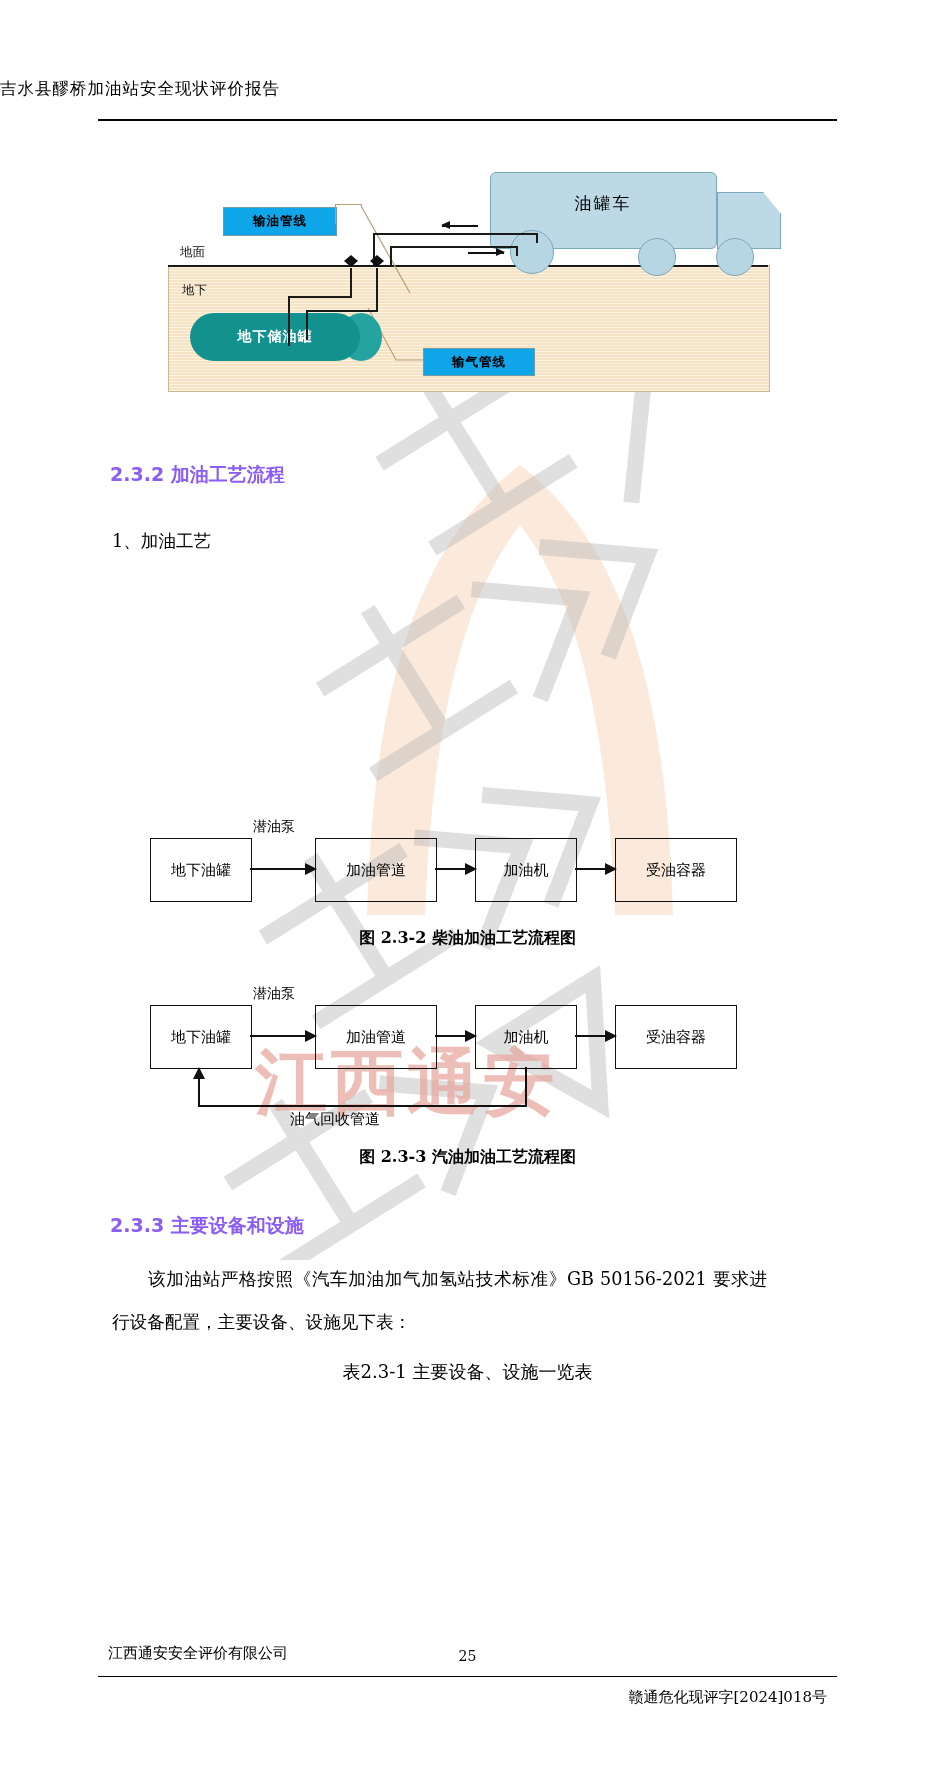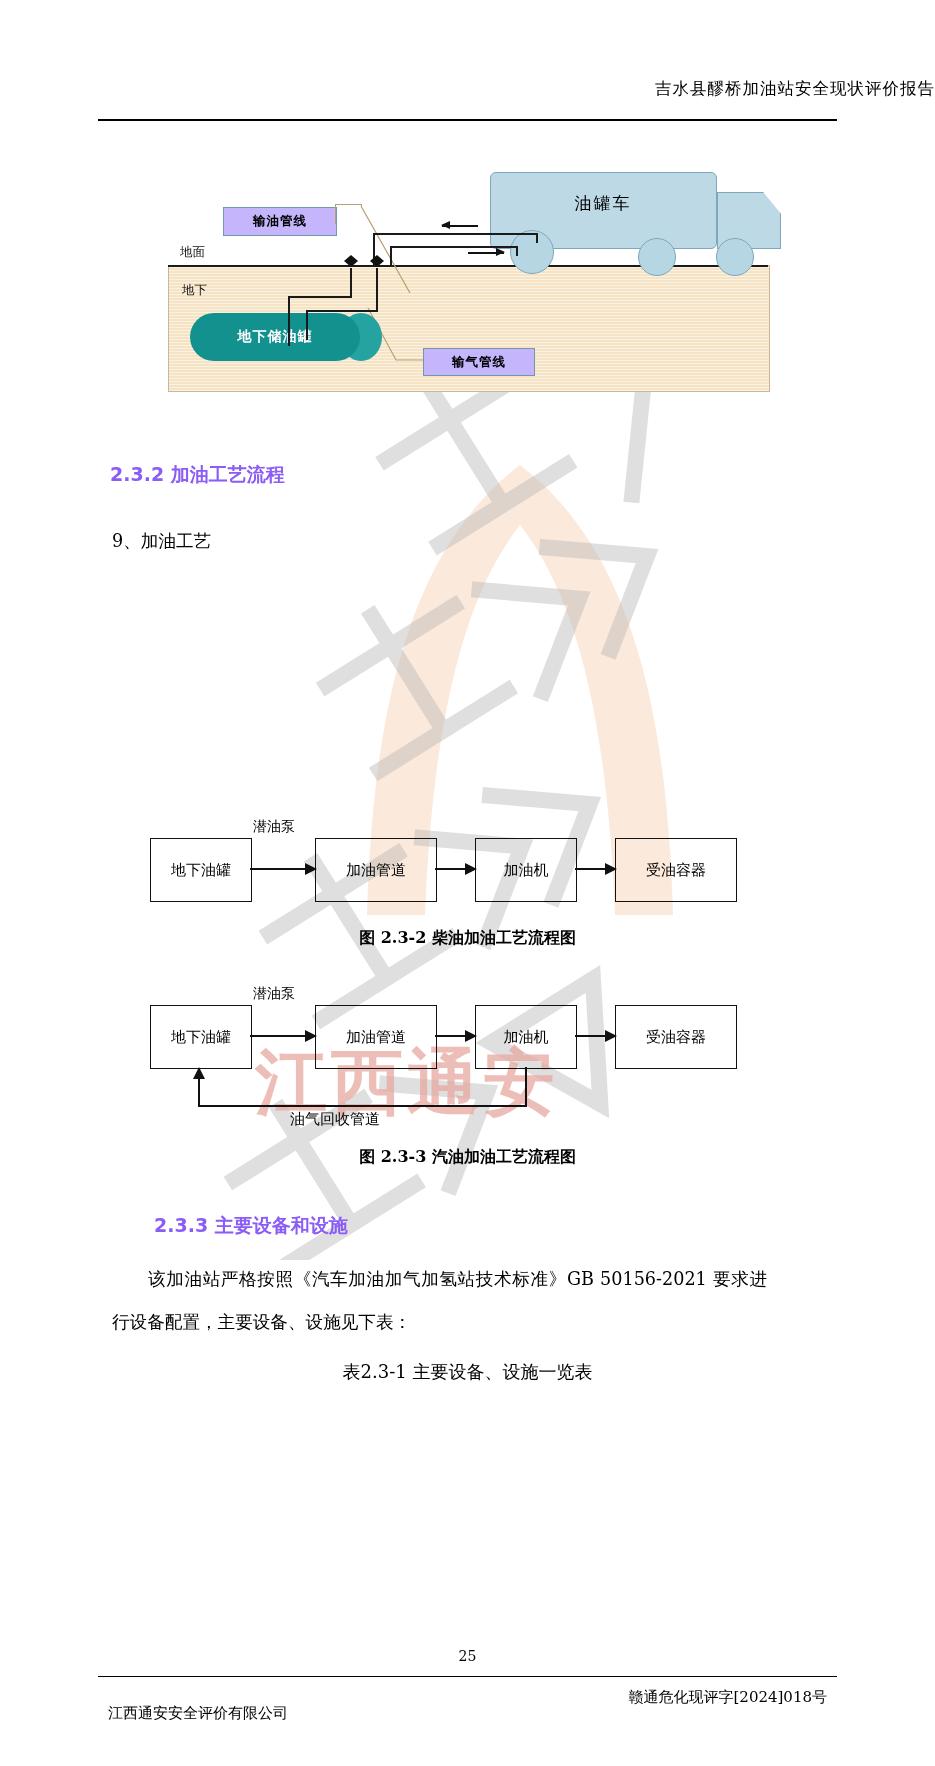--- a/index.html
+++ b/index.html
@@ -25,21 +25,21 @@
   .wm-red{
     left:255px;top:1035px;width:380px;height:120px;
     color:#e8a9a0;font-size:72px;font-weight:bold;
     font-family:"DejaVu Sans","Liberation Sans",sans-serif;
     letter-spacing:4px;opacity:.75;white-space:nowrap;
   }
 
   
   .hdr{
     position:absolute;left:0;right:0;top:78px;
-    text-align:right;font-size:16.5px;color:#000;
+    text-align:left;font-size:16.5px;color:#000;
     font-family:"DejaVu Serif","Liberation Serif",serif;
     letter-spacing:1px;
   }
   .hdr-rule{
     position:absolute;left:98px;right:98px;top:119px;
     border-top:2.2px solid #000;
   }
 
   
   .fig1{position:absolute;left:168px;top:160px;width:600px;height:230px;}
@@ -54,21 +54,21 @@
       repeating-linear-gradient(0deg,rgba(255,255,255,.55) 0 1px,transparent 1px 3px);
   }
   .lbl-ground,.lbl-under{
     position:absolute;font-size:12.5px;color:#111;
     font-family:"DejaVu Serif","Liberation Serif",serif;
   }
   .lbl-ground{left:12px;top:84px;}
   .lbl-under{left:14px;top:122px;}
 
   .box-pipe{
-    position:absolute;background:#c4b5fd;border:1px solid #6f9aa6;
+    position:absolute;background:#0ea5e9;border:1px solid #6f9aa6;
     font-size:12.5px;color:#000;display:flex;align-items:center;
     justify-content:center;font-weight:bold;
     font-family:"DejaVu Serif","Liberation Serif",serif;
     letter-spacing:1px;
   }
   .pipe-oil{left:55px;top:47px;width:112px;height:27px;}
   .pipe-gas{left:255px;top:188px;width:110px;height:26px;}
 
   .tank{
     position:absolute;left:22px;top:153px;width:170px;height:48px;
@@ -174,21 +174,21 @@
   }
 
   
   .pgno{
     position:absolute;left:0;right:0;top:1648px;text-align:center;
     font-size:14px;color:#000;
     font-family:"DejaVu Serif","Liberation Serif",serif;
   }
   .foot-rule{position:absolute;left:98px;right:98px;top:1676px;border-top:1.6px solid #000;}
   .foot-l{
-    position:absolute;left:108px;top:1704px;font-size:15px;color:#000;
+    position:absolute;left:108px;top:1644px;font-size:15px;color:#000;
     font-family:"DejaVu Serif","Liberation Serif",serif;
   }
   .foot-r{
     position:absolute;right:108px;top:1688px;font-size:15px;color:#000;
     font-family:"DejaVu Serif","Liberation Serif",serif;
   }
 </style>
 </head>
 <body>
 
@@ -272,21 +272,21 @@
     <div class="ln" style="left:120px;top:136px;width:2.4px;height:50px;"></div>
 
     <div class="ln" style="left:208px;top:108px;width:2.4px;height:44px;"></div>
     <div class="ln" style="left:138px;top:150px;width:72px;height:2.4px;"></div>
     <div class="ln" style="left:138px;top:150px;width:2.4px;height:30px;"></div>
   </div>
 
 
   <div class="h3" style="top:462px;">2.3.2 加油工艺流程</div>
 
-  <div class="para" style="top:520px;">9、加油工艺</div>
+  <div class="para" style="top:520px;">1、加油工艺</div>
 
 
   <div class="flow" style="top:838px;">
     <div class="fbox fb1">地下油罐</div>
     <div class="fbox fb2">加油管道</div>
     <div class="fbox fb3">加油机</div>
     <div class="fbox fb4">受油容器</div>
 
     <div class="farrow" style="left:100px;width:65px;"></div>
     <div class="farrow" style="left:285px;width:40px;"></div>
@@ -312,21 +312,21 @@
     <div class="retline" style="left:375px;top:62px;width:2px;height:40px;"></div>
     <div class="retline" style="left:48px;top:100px;width:329px;height:2px;"></div>
     <div class="retline" style="left:48px;top:74px;width:2px;height:28px;"></div>
     <div class="retarrow" style="left:43px;top:62px;"></div>
 
     <div class="reclbl" style="left:140px;top:105px;">油气回收管道</div>
   </div>
 
   <div class="caption cap-bold" style="top:1147px;">图 2.3-3 汽油加油工艺流程图</div>
 
-  <div class="h3" style="top:1213px;margin-left:44px;">2.3.3 主要设备和设施</div>
+  <div class="h3" style="top:1213px;">2.3.3 主要设备和设施</div>
 
   <div class="para indent" style="top:1258px;">该加油站严格按照《汽车加油加气加氢站技术标准》GB 50156-2021 要求进行设备配置，主要设备、设施见下表：</div>
 
   <div class="caption" style="top:1360px;font-size:18px;">表2.3-1 主要设备、设施一览表</div>
 
   <div class="pgno">25</div>
   <div class="foot-rule"></div>
   <div class="foot-l">江西通安安全评价有限公司</div>
   <div class="foot-r">赣通危化现评字[2024]018号</div>
 

